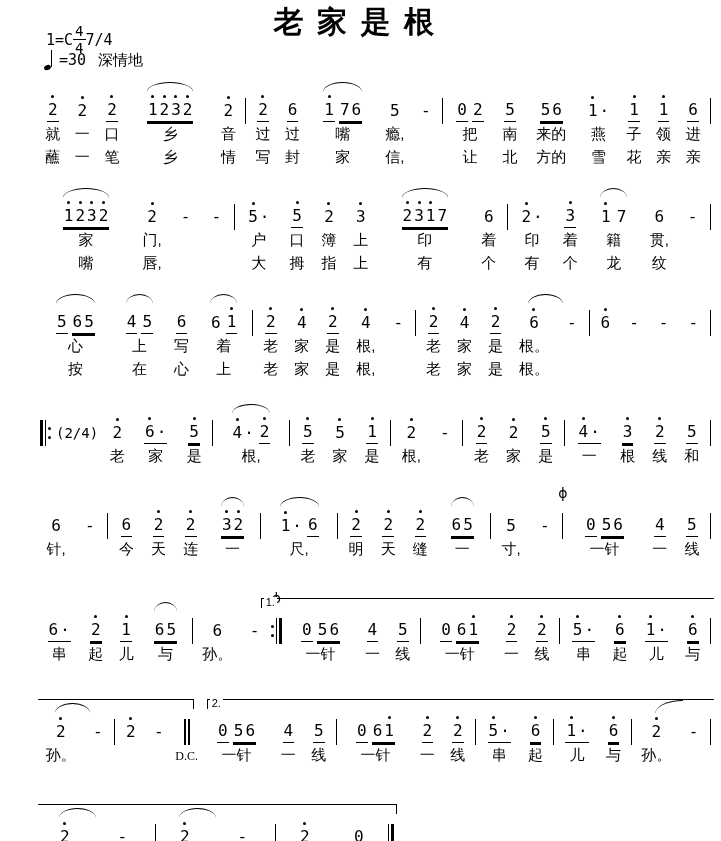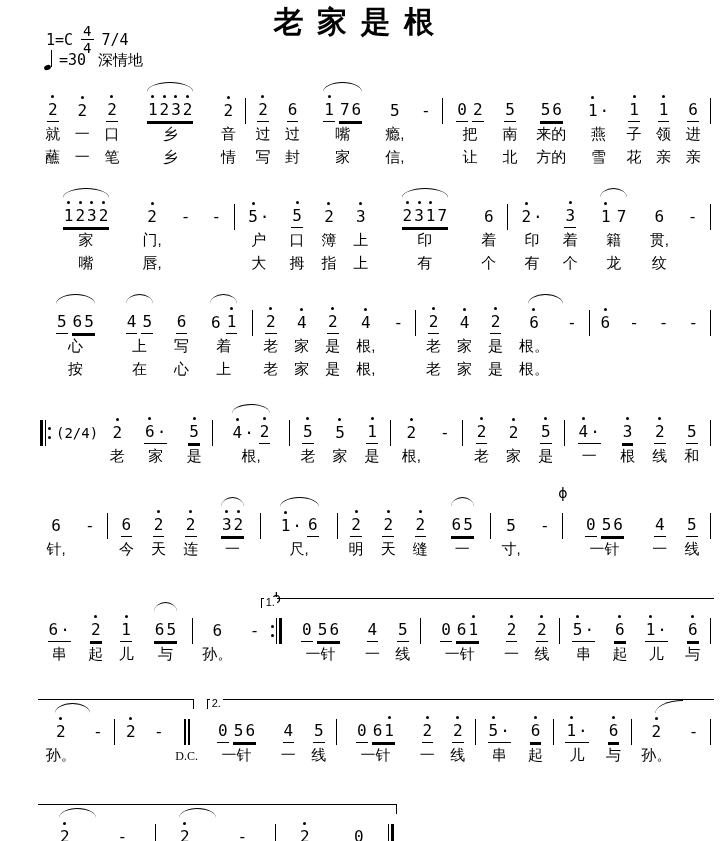--- a/index.html
+++ b/index.html
@@ -1,20 +1,20 @@
 <!DOCTYPE html>
 <html><head>
 <meta charset="utf-8">
 <style>
   html,body{margin:0;padding:0;background:#fff;color:#000;}
   body{width:721px;height:841px;overflow:hidden;font-family:"Liberation Sans",sans-serif;}
   
   .header{position:relative;height:80px;}
   .title{text-align:center;font-family:"Liberation Serif",serif;font-size:30px;font-weight:bold;letter-spacing:0.45em;padding-top:2px;}
-  .keyblock{position:absolute;left:46px;top:24px;font-size:15px;font-family:"DejaVu Sans Mono",monospace;display:flex;align-items:center;gap:8px;}
+  .keyblock{position:absolute;left:46px;top:24px;font-size:15px;font-family:"DejaVu Sans Mono",monospace;display:flex;align-items:center;}
   .frac{display:inline-flex;flex-direction:column;align-items:center;line-height:1;font-size:14px;}
   .frac .num{border-bottom:1px solid #000;padding:0 2px 1px;}
   .frac .den{padding-top:1px;}
   .tempoblock{position:absolute;left:44px;top:50px;font-size:15px;display:flex;align-items:center;gap:6px;font-family:"DejaVu Sans Mono",monospace;}
   .qnote{display:inline-block;position:relative;width:9px;height:20px;}
   .qnote::before{content:'';position:absolute;left:0;bottom:0;width:7px;height:5px;background:#000;border-radius:50%;transform:rotate(-20deg);}
   .qnote::after{content:'';position:absolute;right:1px;top:0;width:1.5px;height:17px;background:#000;}
   .expr{font-family:"Liberation Sans",sans-serif;margin-left:6px;}
   .credits{position:absolute;right:32px;top:24px;text-align:left;font-size:15px;line-height:26px;}
   

